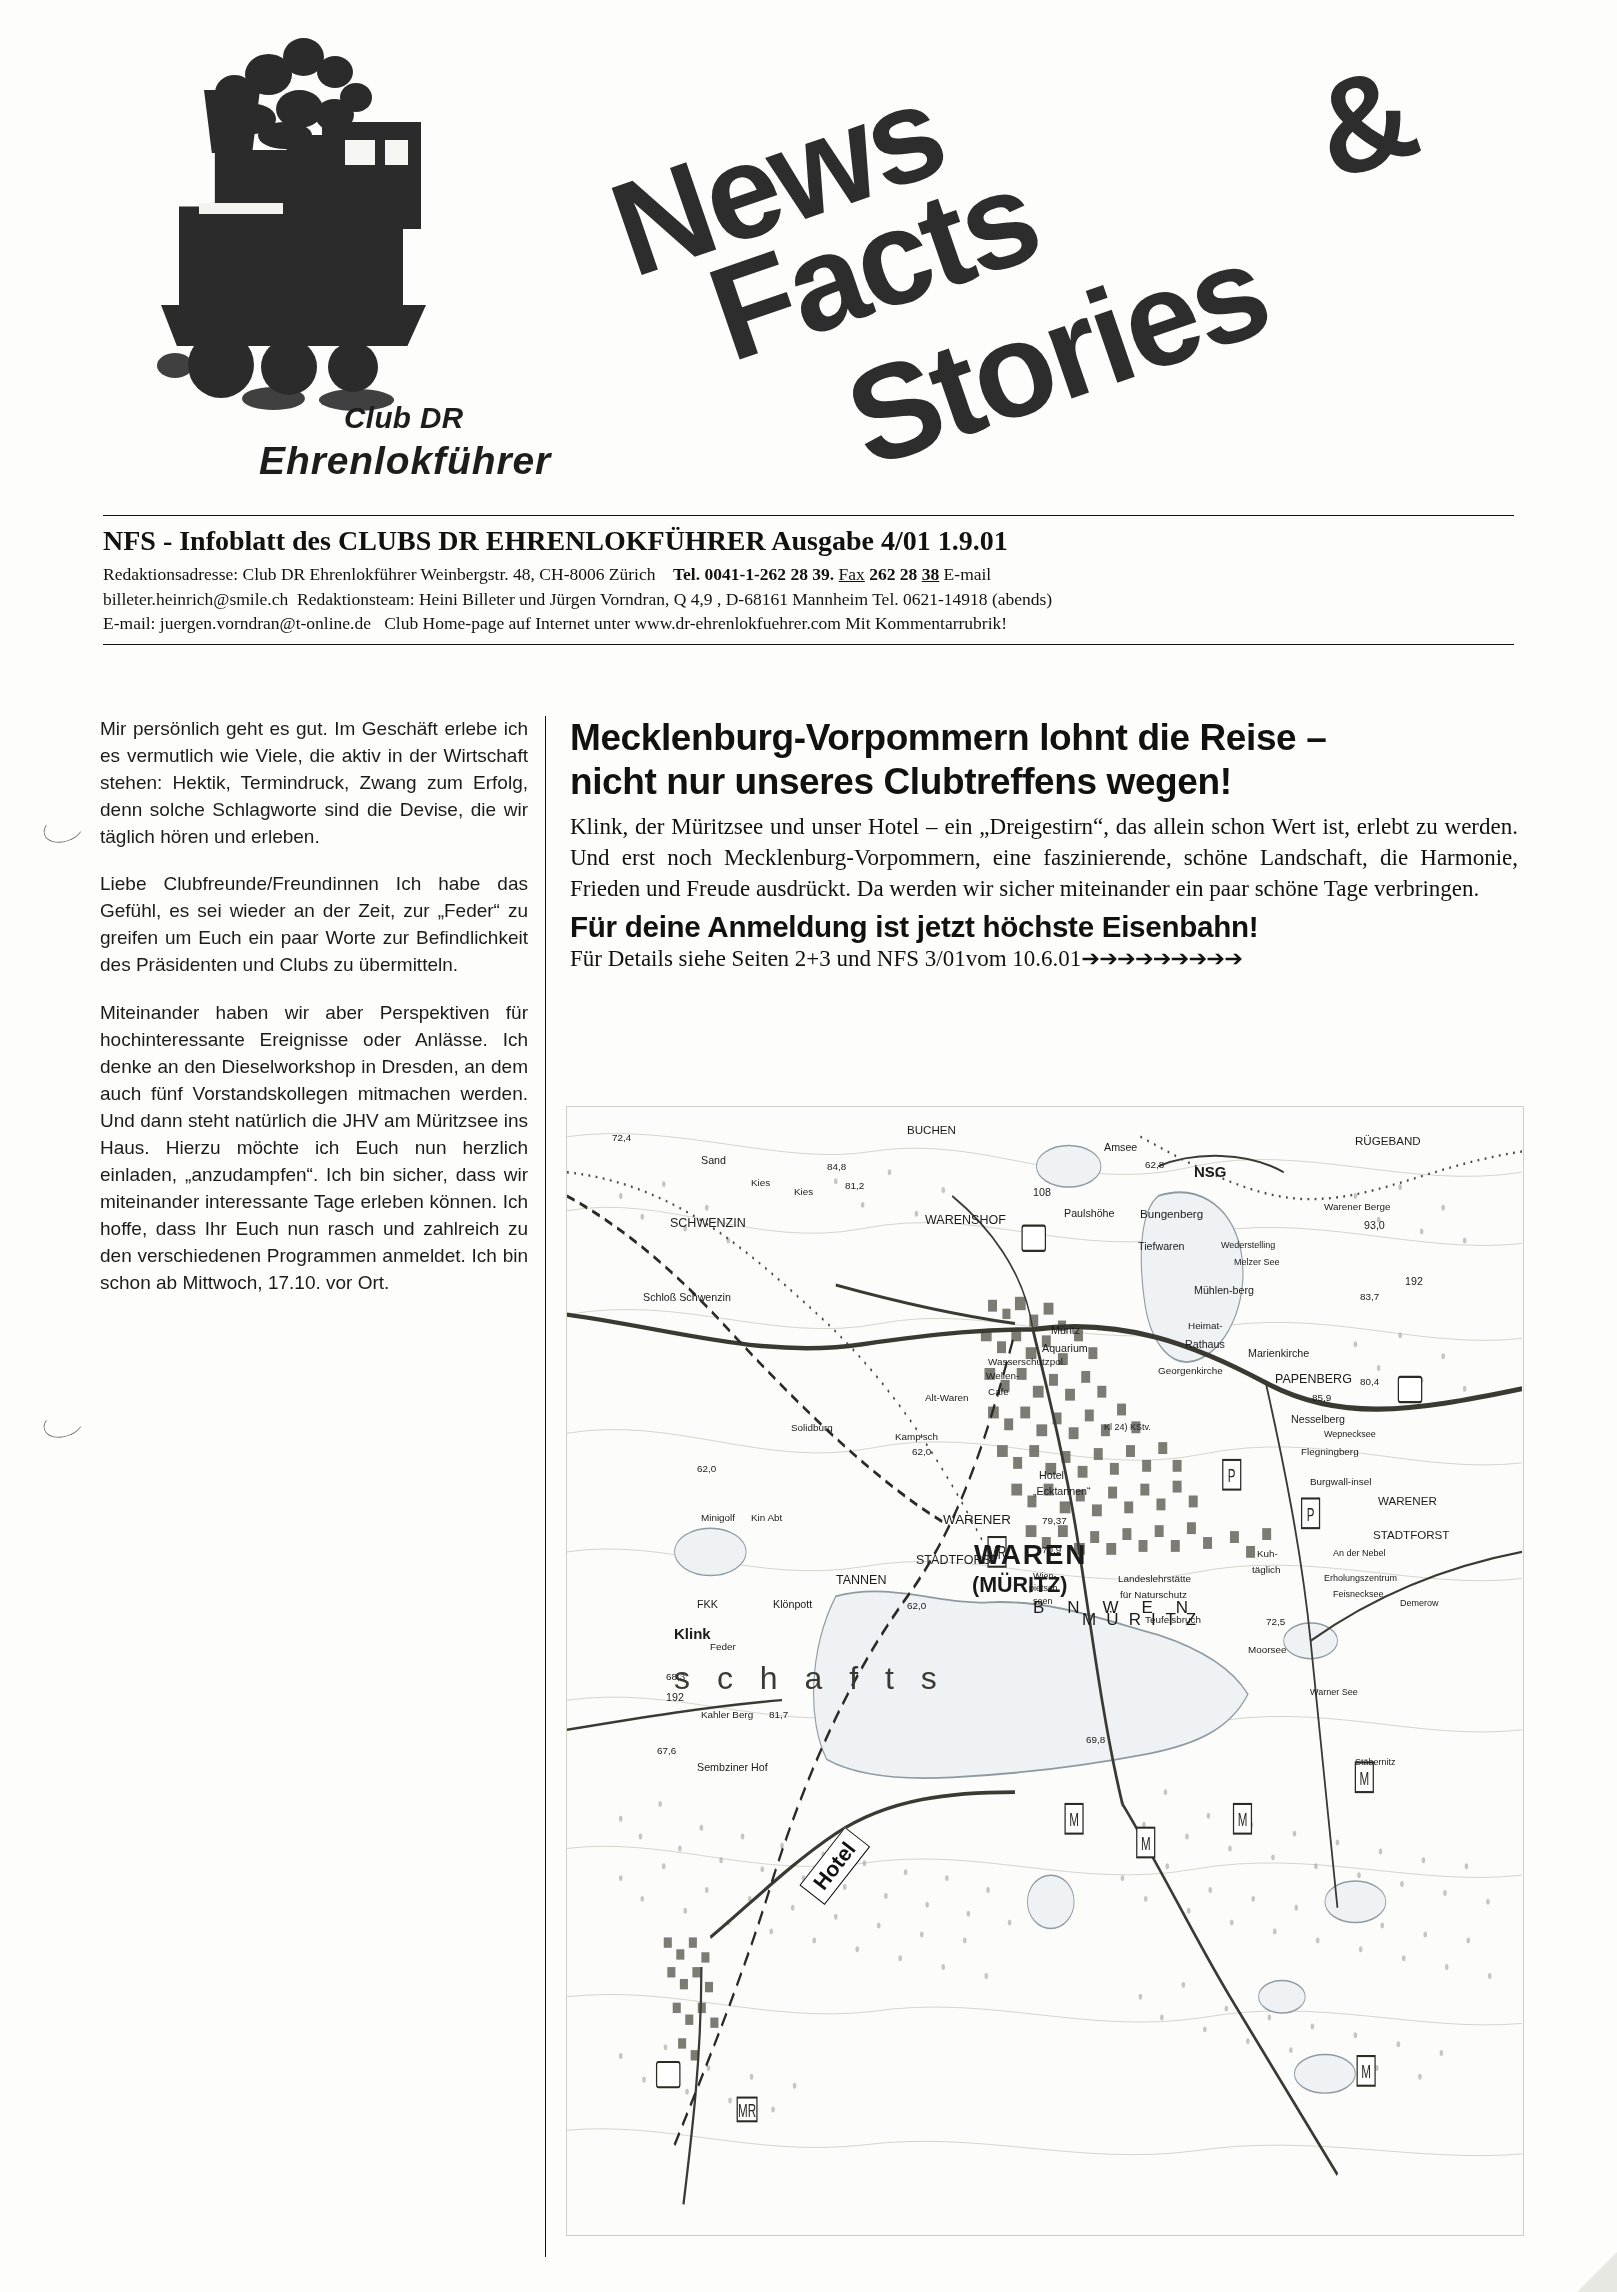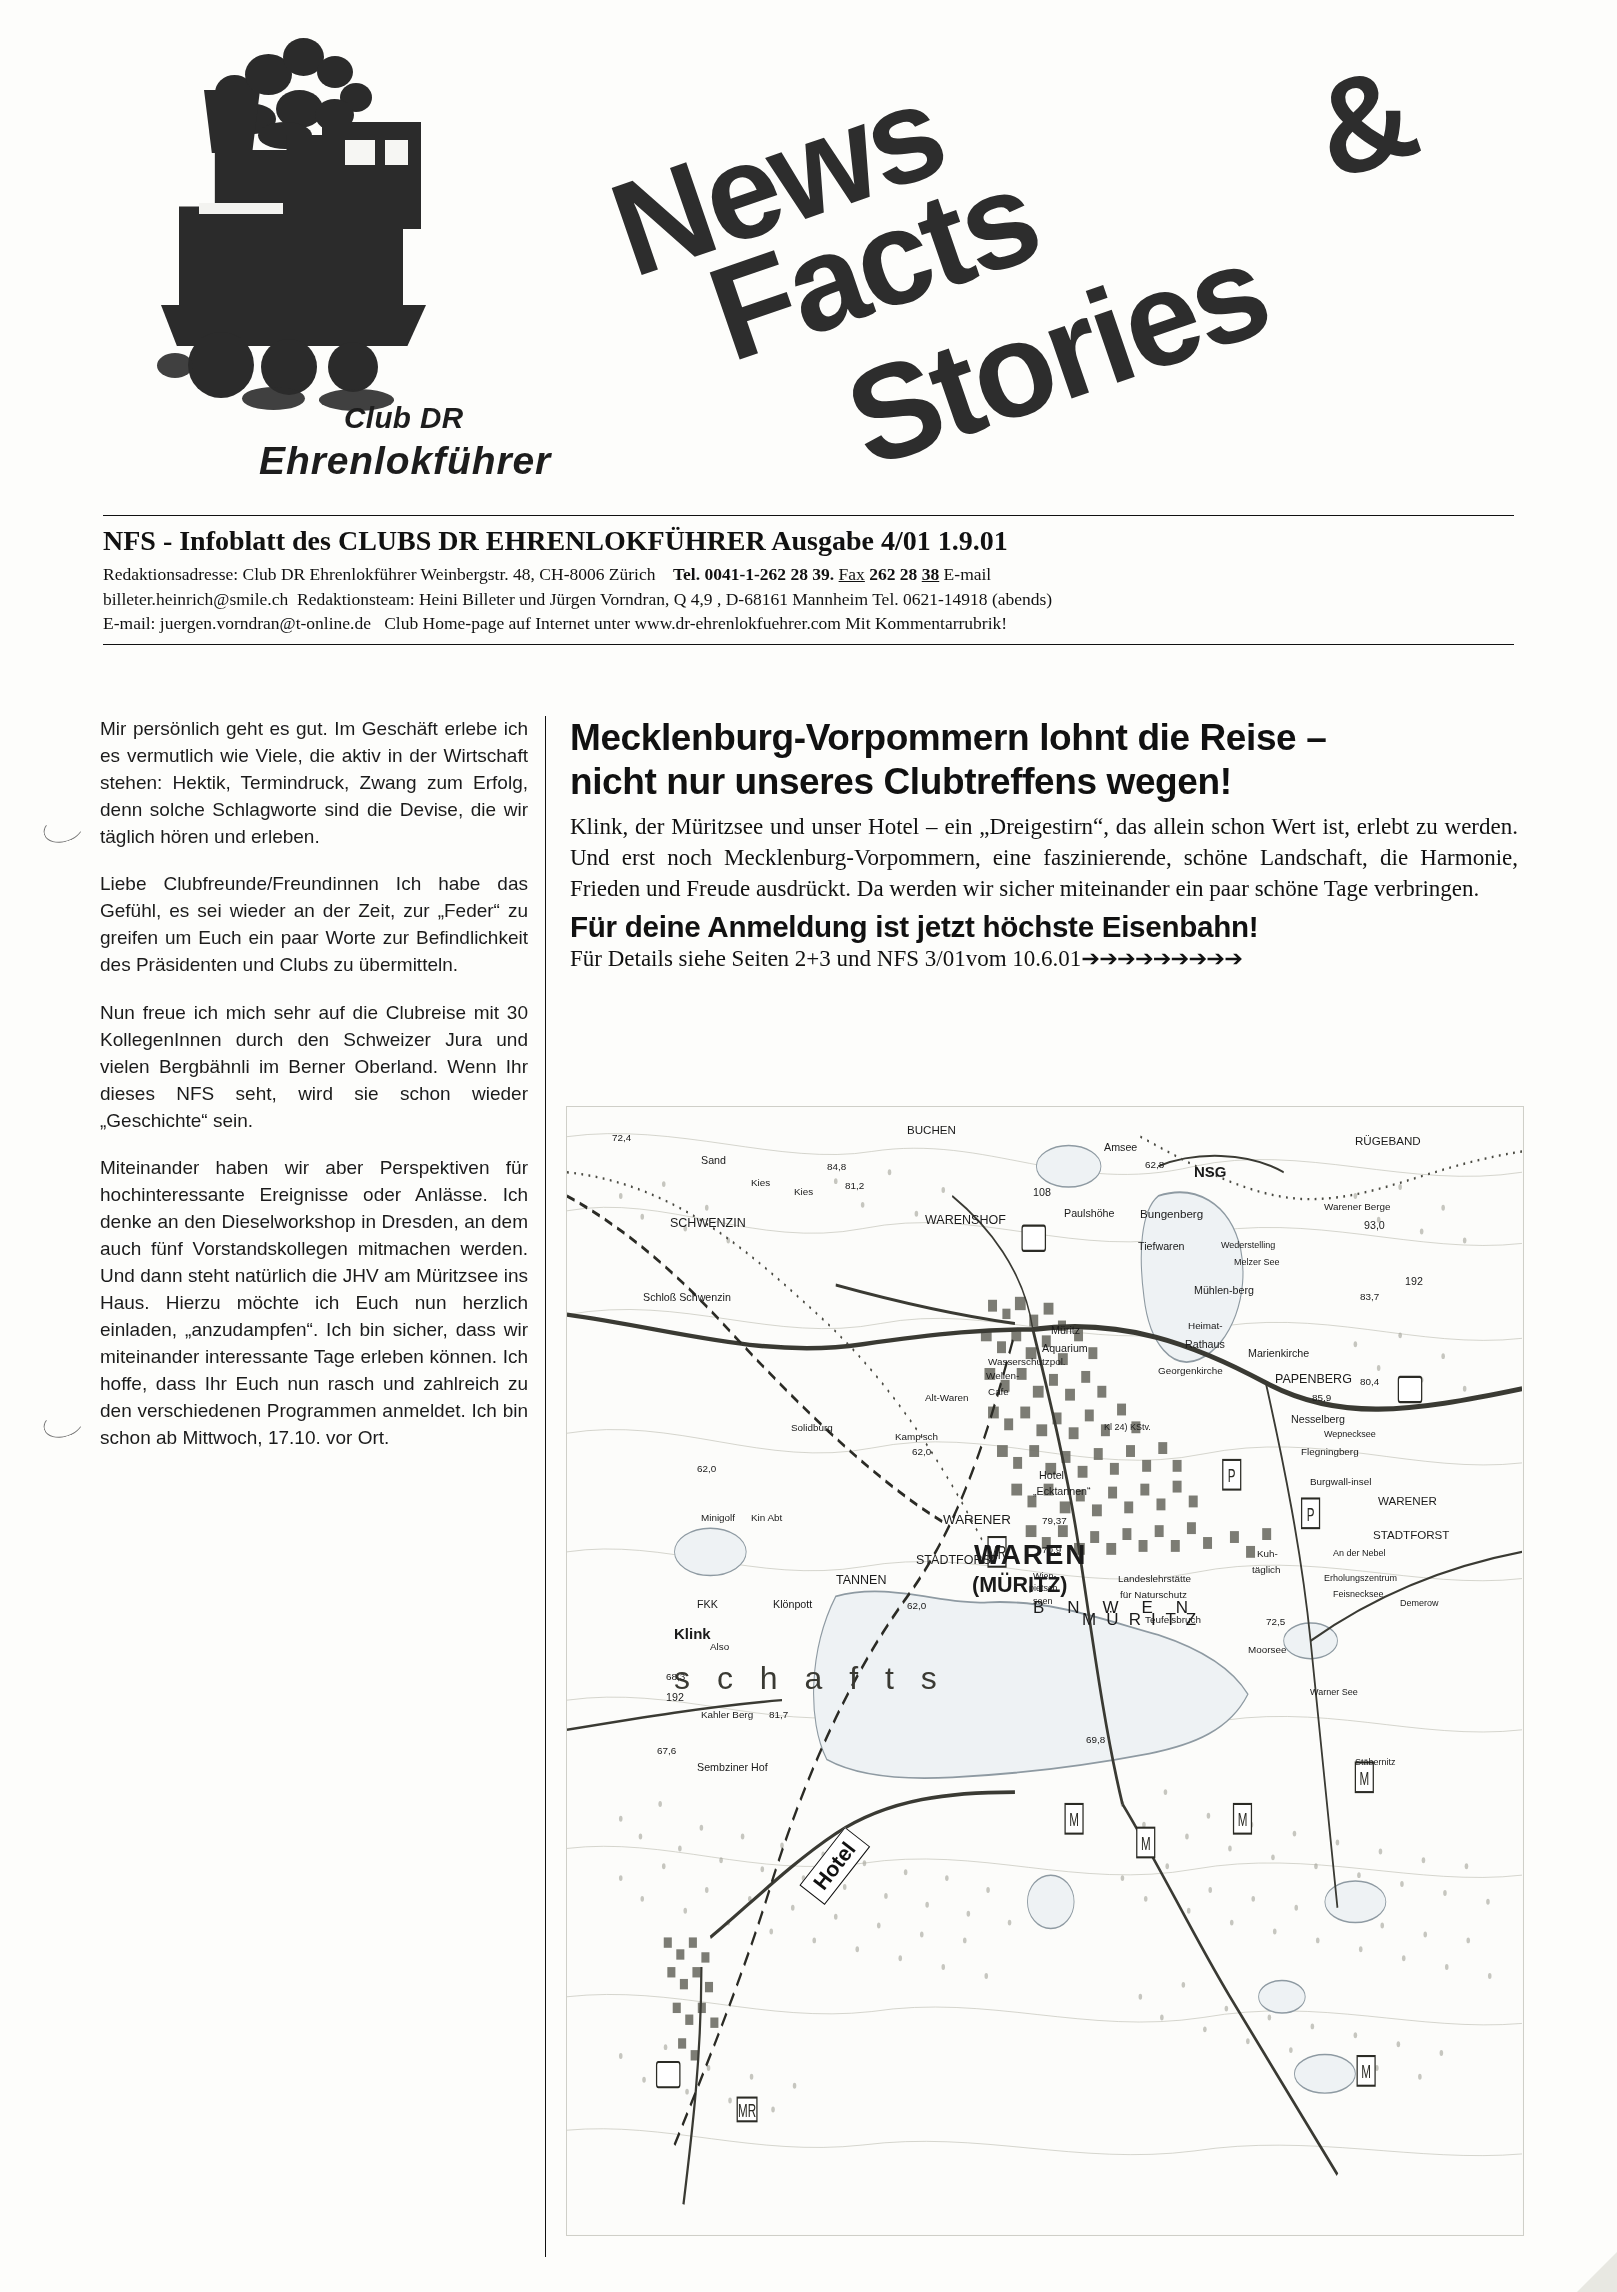--- a/index.html
+++ b/index.html
@@ -303,21 +303,20 @@
   <div style="margin-top:9px;" class="rule"></div>
 
   <div class="cols">
     <div class="divider"></div>
     <div class="spiral s1"></div>
     <div class="spiral s2"></div>
 
     <div class="left-col">
       <p>Mir persönlich geht es gut. Im Geschäft erlebe ich es vermutlich wie Viele, die aktiv in der Wirtschaft stehen: Hektik, Termindruck, Zwang zum Erfolg, denn solche Schlagworte sind die Devise, die wir täglich hören und erleben.</p>
       <p>Liebe Clubfreunde/Freundinnen Ich habe das Gefühl, es sei wieder an der Zeit, zur „Feder“ zu greifen um Euch ein paar Worte zur Befindlichkeit des Präsidenten und Clubs zu übermitteln.</p>
-      <p>Nun freue ich mich sehr auf die Clubreise mit 30 KollegenInnen durch den Schweizer Jura und vielen Bergbähnli im Berner Oberland. Wenn Ihr dieses NFS seht, wird sie schon wieder „Geschichte“ sein.</p>
       <p>Miteinander haben wir aber Perspektiven für hochinteressante Ereignisse oder Anlässe. Ich denke an den Dieselworkshop in Dresden, an dem auch fünf Vorstandskollegen mitmachen werden. Und dann steht natürlich die JHV am Müritzsee ins Haus. Hierzu möchte ich Euch nun herzlich einladen, „anzudampfen“. Ich bin sicher, dass wir miteinander interessante Tage erleben können. Ich hoffe, dass Ihr Euch nun rasch und zahlreich zu den verschiedenen Programmen anmeldet. Ich bin schon ab Mittwoch, 17.10. vor Ort.</p>
     </div>
 
     <div class="right-col">
       <div class="headline">
         <span>Mecklenburg-Vorpommern lohnt die Reise –</span><br>
         <span>nicht nur unseres Clubtreffens wegen!</span>
       </div>
       <p class="lead">Klink, der Müritzsee und unser Hotel – ein „Dreigestirn“, das allein schon Wert ist, erlebt zu werden. Und erst noch Mecklenburg-Vorpommern, eine faszinierende, schöne Landschaft, die Harmonie, Frieden und Freude ausdrückt. Da werden wir sicher miteinander ein paar schöne Tage verbringen.</p>
       <div class="subhead">Für deine Anmeldung ist jetzt höchste Eisenbahn!</div>
@@ -692,21 +691,21 @@
           <div class="map-label" style="left: 466px; top: 489px; font-size: 9px;">seen</div>
           <div class="map-label" style="left: 551px; top: 466px; font-size: 9.9px;">Landeslehrstätte</div>
           <div class="map-label" style="left: 553px; top: 482px; font-size: 9.9px;">für Naturschutz</div>
           <div class="map-label" style="left: 757px; top: 466px; font-size: 9px;">Erholungszentrum</div>
           <div class="map-label" style="left: 766px; top: 482px; font-size: 9px;">Feisnecksee</div>
           <div class="map-label" style="left: 833px; top: 491px; font-size: 9px;">Demerow</div>
           <div class="map-label" style="left: 130px; top: 491px; font-size: 10.7px;">FKK</div>
           <div class="map-label" style="left: 206px; top: 491px; font-size: 10.7px;">Klönpott</div>
           <div class="map-label" style="left: 578px; top: 507px; font-size: 9.9px;">Teufelsbruch</div>
           <div class="map-label" style="left: 107px; top: 518px; font-size: 15px; font-weight: bold;">Klink</div>
-          <div class="map-label" style="left: 143px; top: 534px; font-size: 9.9px;">Also</div>
+          <div class="map-label" style="left: 143px; top: 534px; font-size: 9.9px;">Feder</div>
           <div class="map-label" style="left: 699px; top: 509px; font-size: 9.9px;">72,5</div>
           <div class="map-label" style="left: 681px; top: 537px; font-size: 9.9px;">Moorsee</div>
           <div class="map-label" style="left: 99px; top: 584px; font-size: 10.7px;">192</div>
           <div class="map-label" style="left: 134px; top: 602px; font-size: 9.9px;">Kahler Berg</div>
           <div class="map-label" style="left: 202px; top: 602px; font-size: 9.9px;">81,7</div>
           <div class="map-label" style="left: 99px; top: 564px; font-size: 9.9px;">68,3</div>
           <div class="map-label" style="left: 743px; top: 580px; font-size: 9px;">Warner See</div>
           <div class="map-label" style="left: 130px; top: 654px; font-size: 10.7px;">Sembziner Hof</div>
           <div class="map-label" style="left: 90px; top: 638px; font-size: 9.9px;">67,6</div>
           <div class="map-label" style="left: 519px; top: 627px; font-size: 9.9px;">69,8</div>

